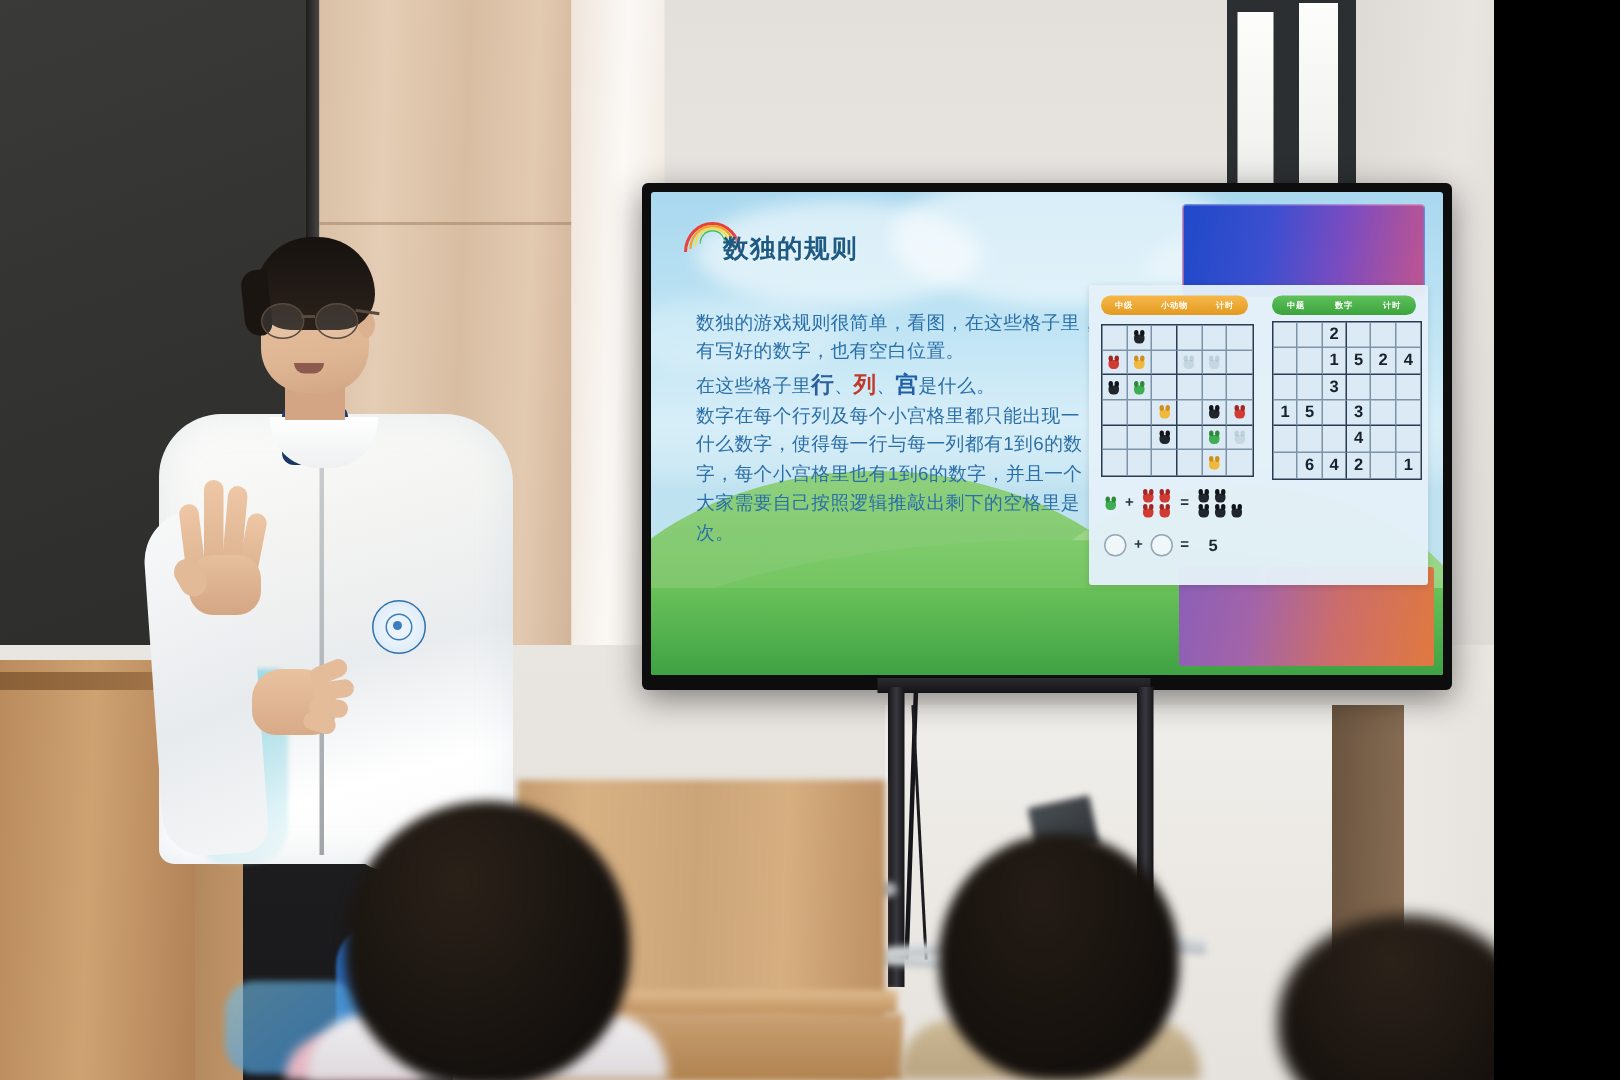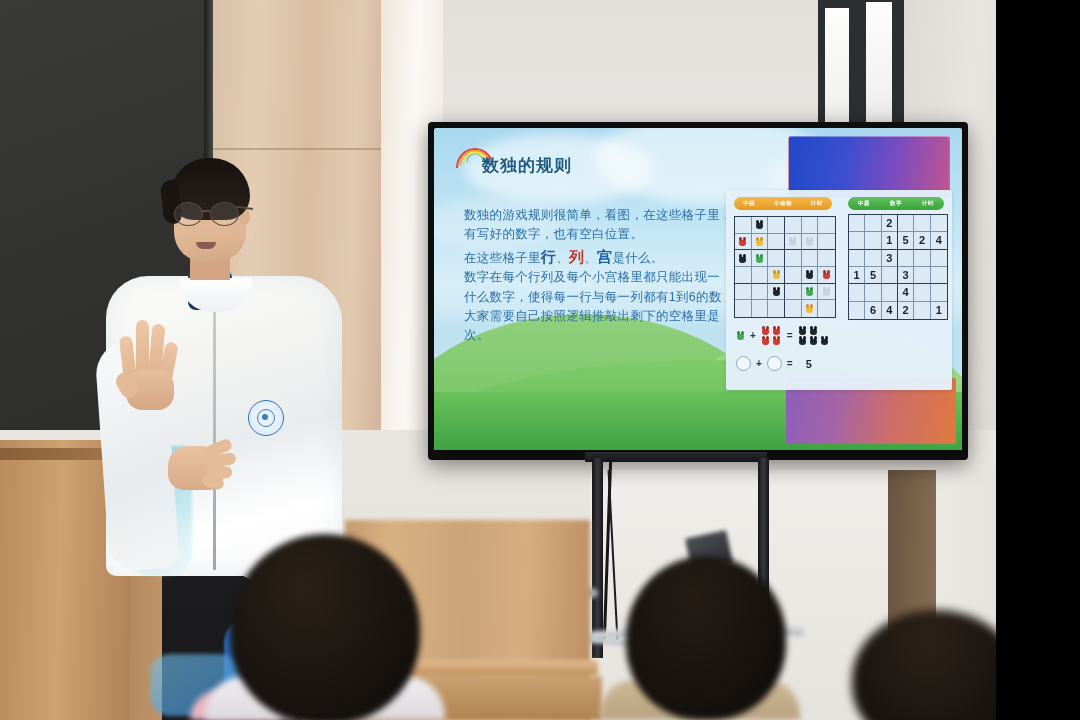--- a/index.html
+++ b/index.html
@@ -310,20 +310,21 @@
         <div class="slide-title">数独的规则</div>
 
         <div class="slide-body">
           <div class="ln">数独的游戏规则很简单，看图，在这些格子里，</div>
           <div class="ln">有写好的数字，也有空白位置。</div>
           <div class="ln">
             <span>在这些格子里</span><span class="kw">行</span><span>、</span><span class="kw-red">列</span><span>、</span><span class="kw-blue">宫</span><span>是什么。</span>
           </div>
           <div class="ln">数字在每个行列及每个小宫格里都只能出现一</div>
           <div class="ln">什么数字，使得每一行与每一列都有1到6的数</div>
+          <div class="ln">字，每个小宫格里也有1到6的数字，并且一个</div>
           <div class="ln">大家需要自己按照逻辑推敲出剩下的空格里是</div>
           <div class="ln">次。</div>
         </div>
 
         <div class="vid-top"></div>
         <div class="vid-bot"></div>
 
         <div class="panel">
           <div class="hdr hdr-orange">
             <span>中级</span>

